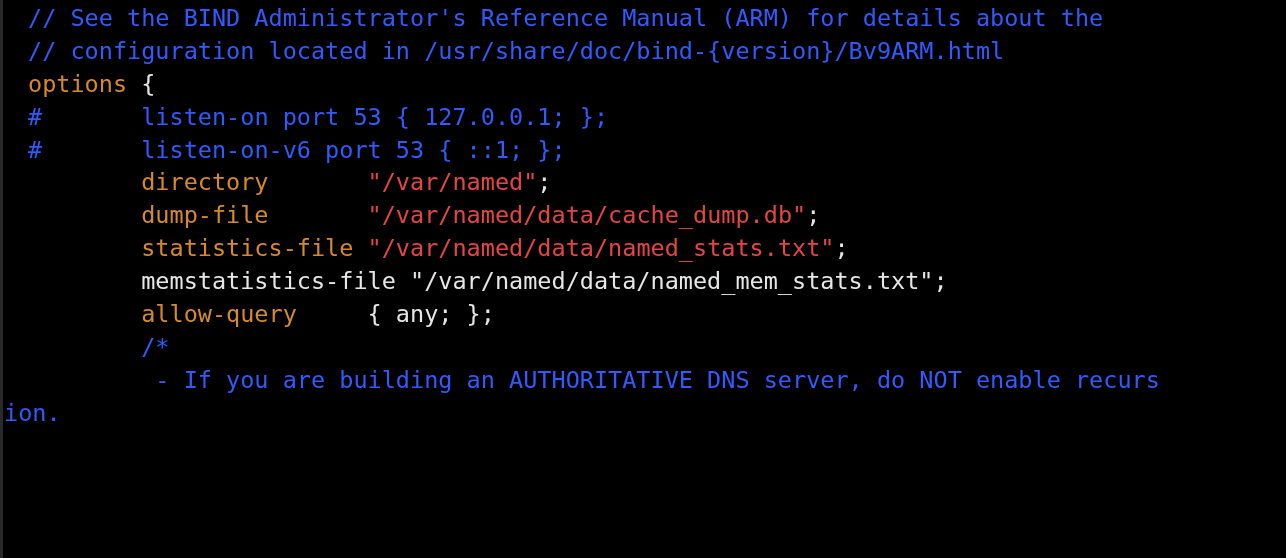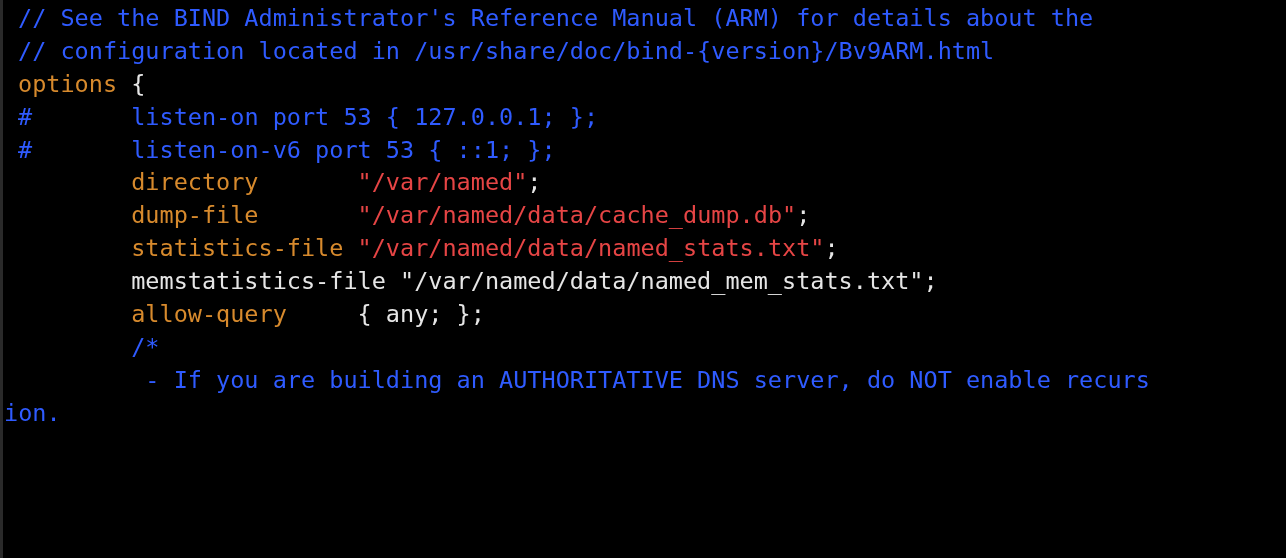--- a/index.html
+++ b/index.html
@@ -25,20 +25,20 @@
     top: 0;
     width: 3px;
     height: 558px;
     background: #2a2a2a;
   }
   .c-comment { color: #2f5bff; }
   .c-keyword { color: #d78a2d; margin-top: 16px; }
   .c-white   { color: #e6e6e6; }
   .c-string  { color: #e64545; }
   .c-brace   { color: #e6e6e6; }
-  .line { display: block; padding-left: 14px; }
+  .line { display: block; padding-left: 24px; }
 </style>
 </head>
 <body>
 
 <div class="gutter"></div>
 
 <div class="editor"><span class="line"><span class="c-comment">// See the BIND Administrator's Reference Manual (ARM) for details about the</span></span><span class="line"><span class="c-comment">// configuration located in /usr/share/doc/bind-{version}/Bv9ARM.html</span></span><span class="line"><span></span></span><span class="line"><span class="c-keyword">options</span><span class="c-brace"> {</span></span><span class="line"><span class="c-comment">#</span><span class="c-comment">       listen-on port 53 { 127.0.0.1; };</span></span><span class="line"><span class="c-comment">#</span><span class="c-comment">       listen-on-v6 port 53 { ::1; };</span></span><span class="line"><span>        </span><span class="c-keyword">directory</span><span>       </span><span class="c-string">"/var/named"</span><span class="c-white">;</span></span><span class="line"><span>        </span><span class="c-keyword">dump-file</span><span>       </span><span class="c-string">"/var/named/data/cache_dump.db"</span><span class="c-white">;</span></span><span class="line"><span>        </span><span class="c-keyword">statistics-file</span><span> </span><span class="c-string">"/var/named/data/named_stats.txt"</span><span class="c-white">;</span></span><span class="line"><span class="c-white">        memstatistics-file "/var/named/data/named_mem_stats.txt";</span></span><span class="line"><span>        </span><span class="c-keyword">allow-query</span><span class="c-white">     { any; };</span></span><span class="line"><span></span></span><span class="line"><span class="c-comment">        /*</span></span><span class="line"><span class="c-comment">         - If you are building an AUTHORITATIVE DNS server, do NOT enable recurs</span></span><span class="line" style="padding-left:0"><span class="c-comment">ion.</span></span></div>
 
 </body></html>

